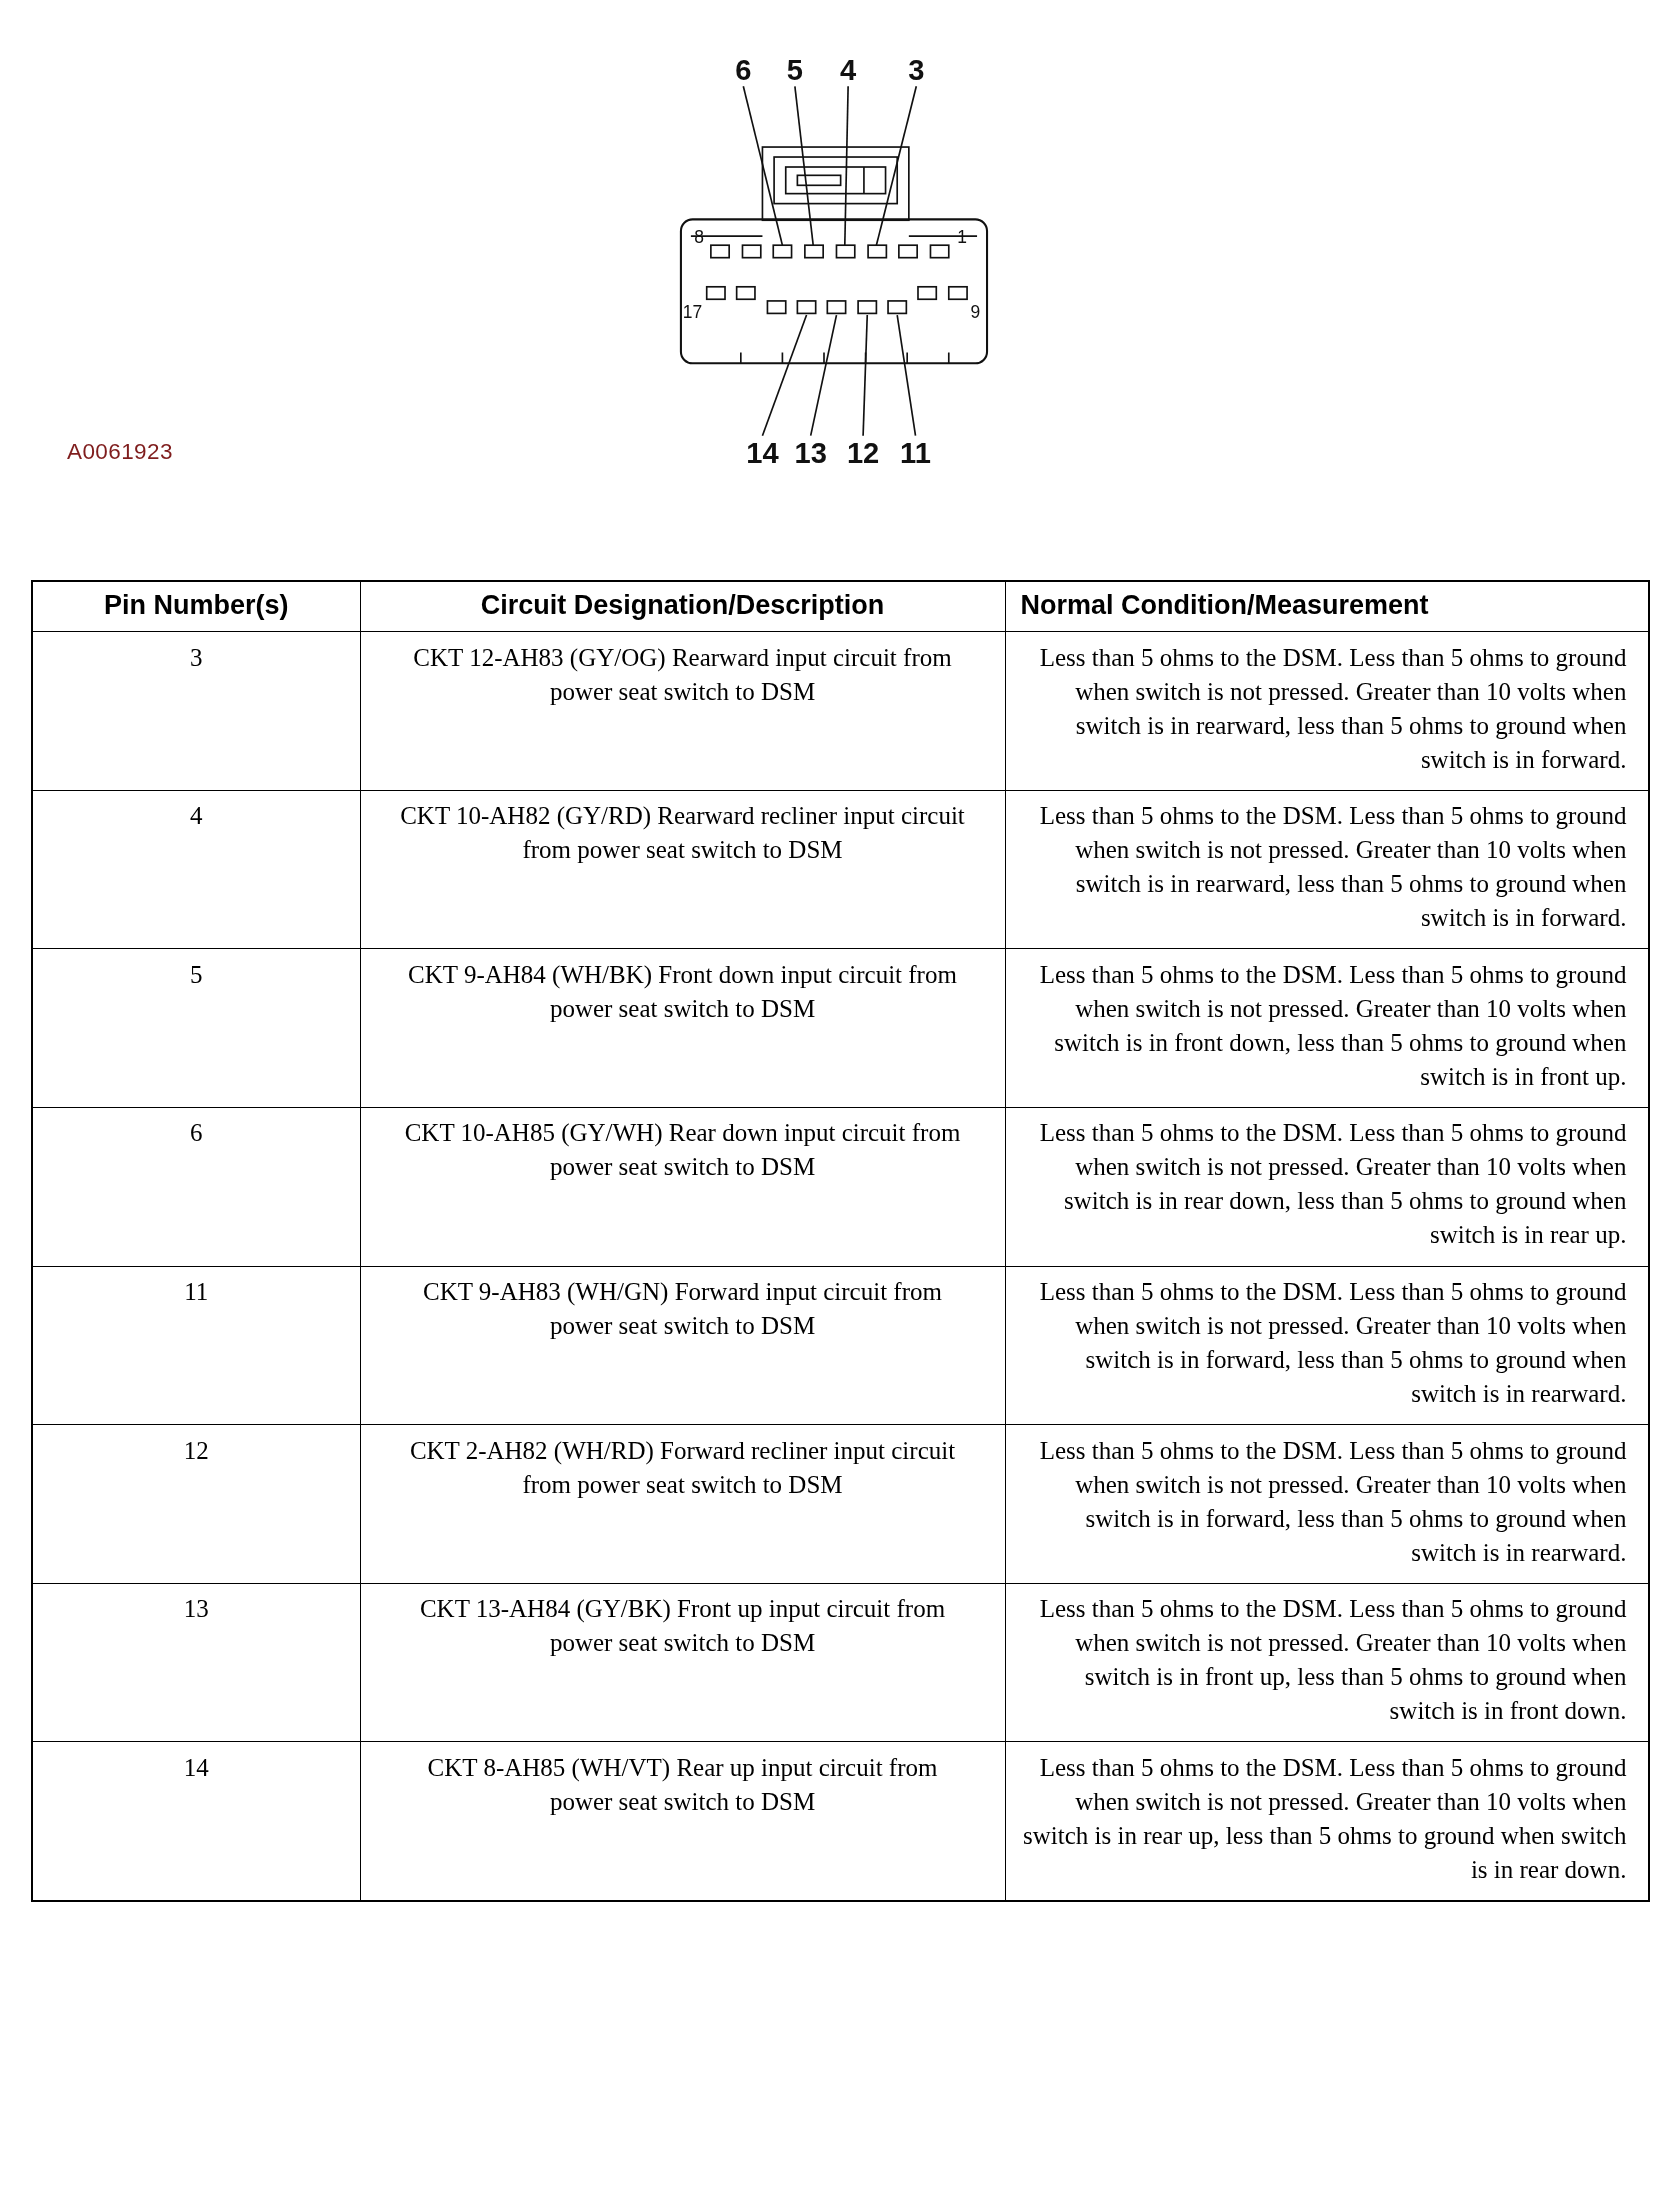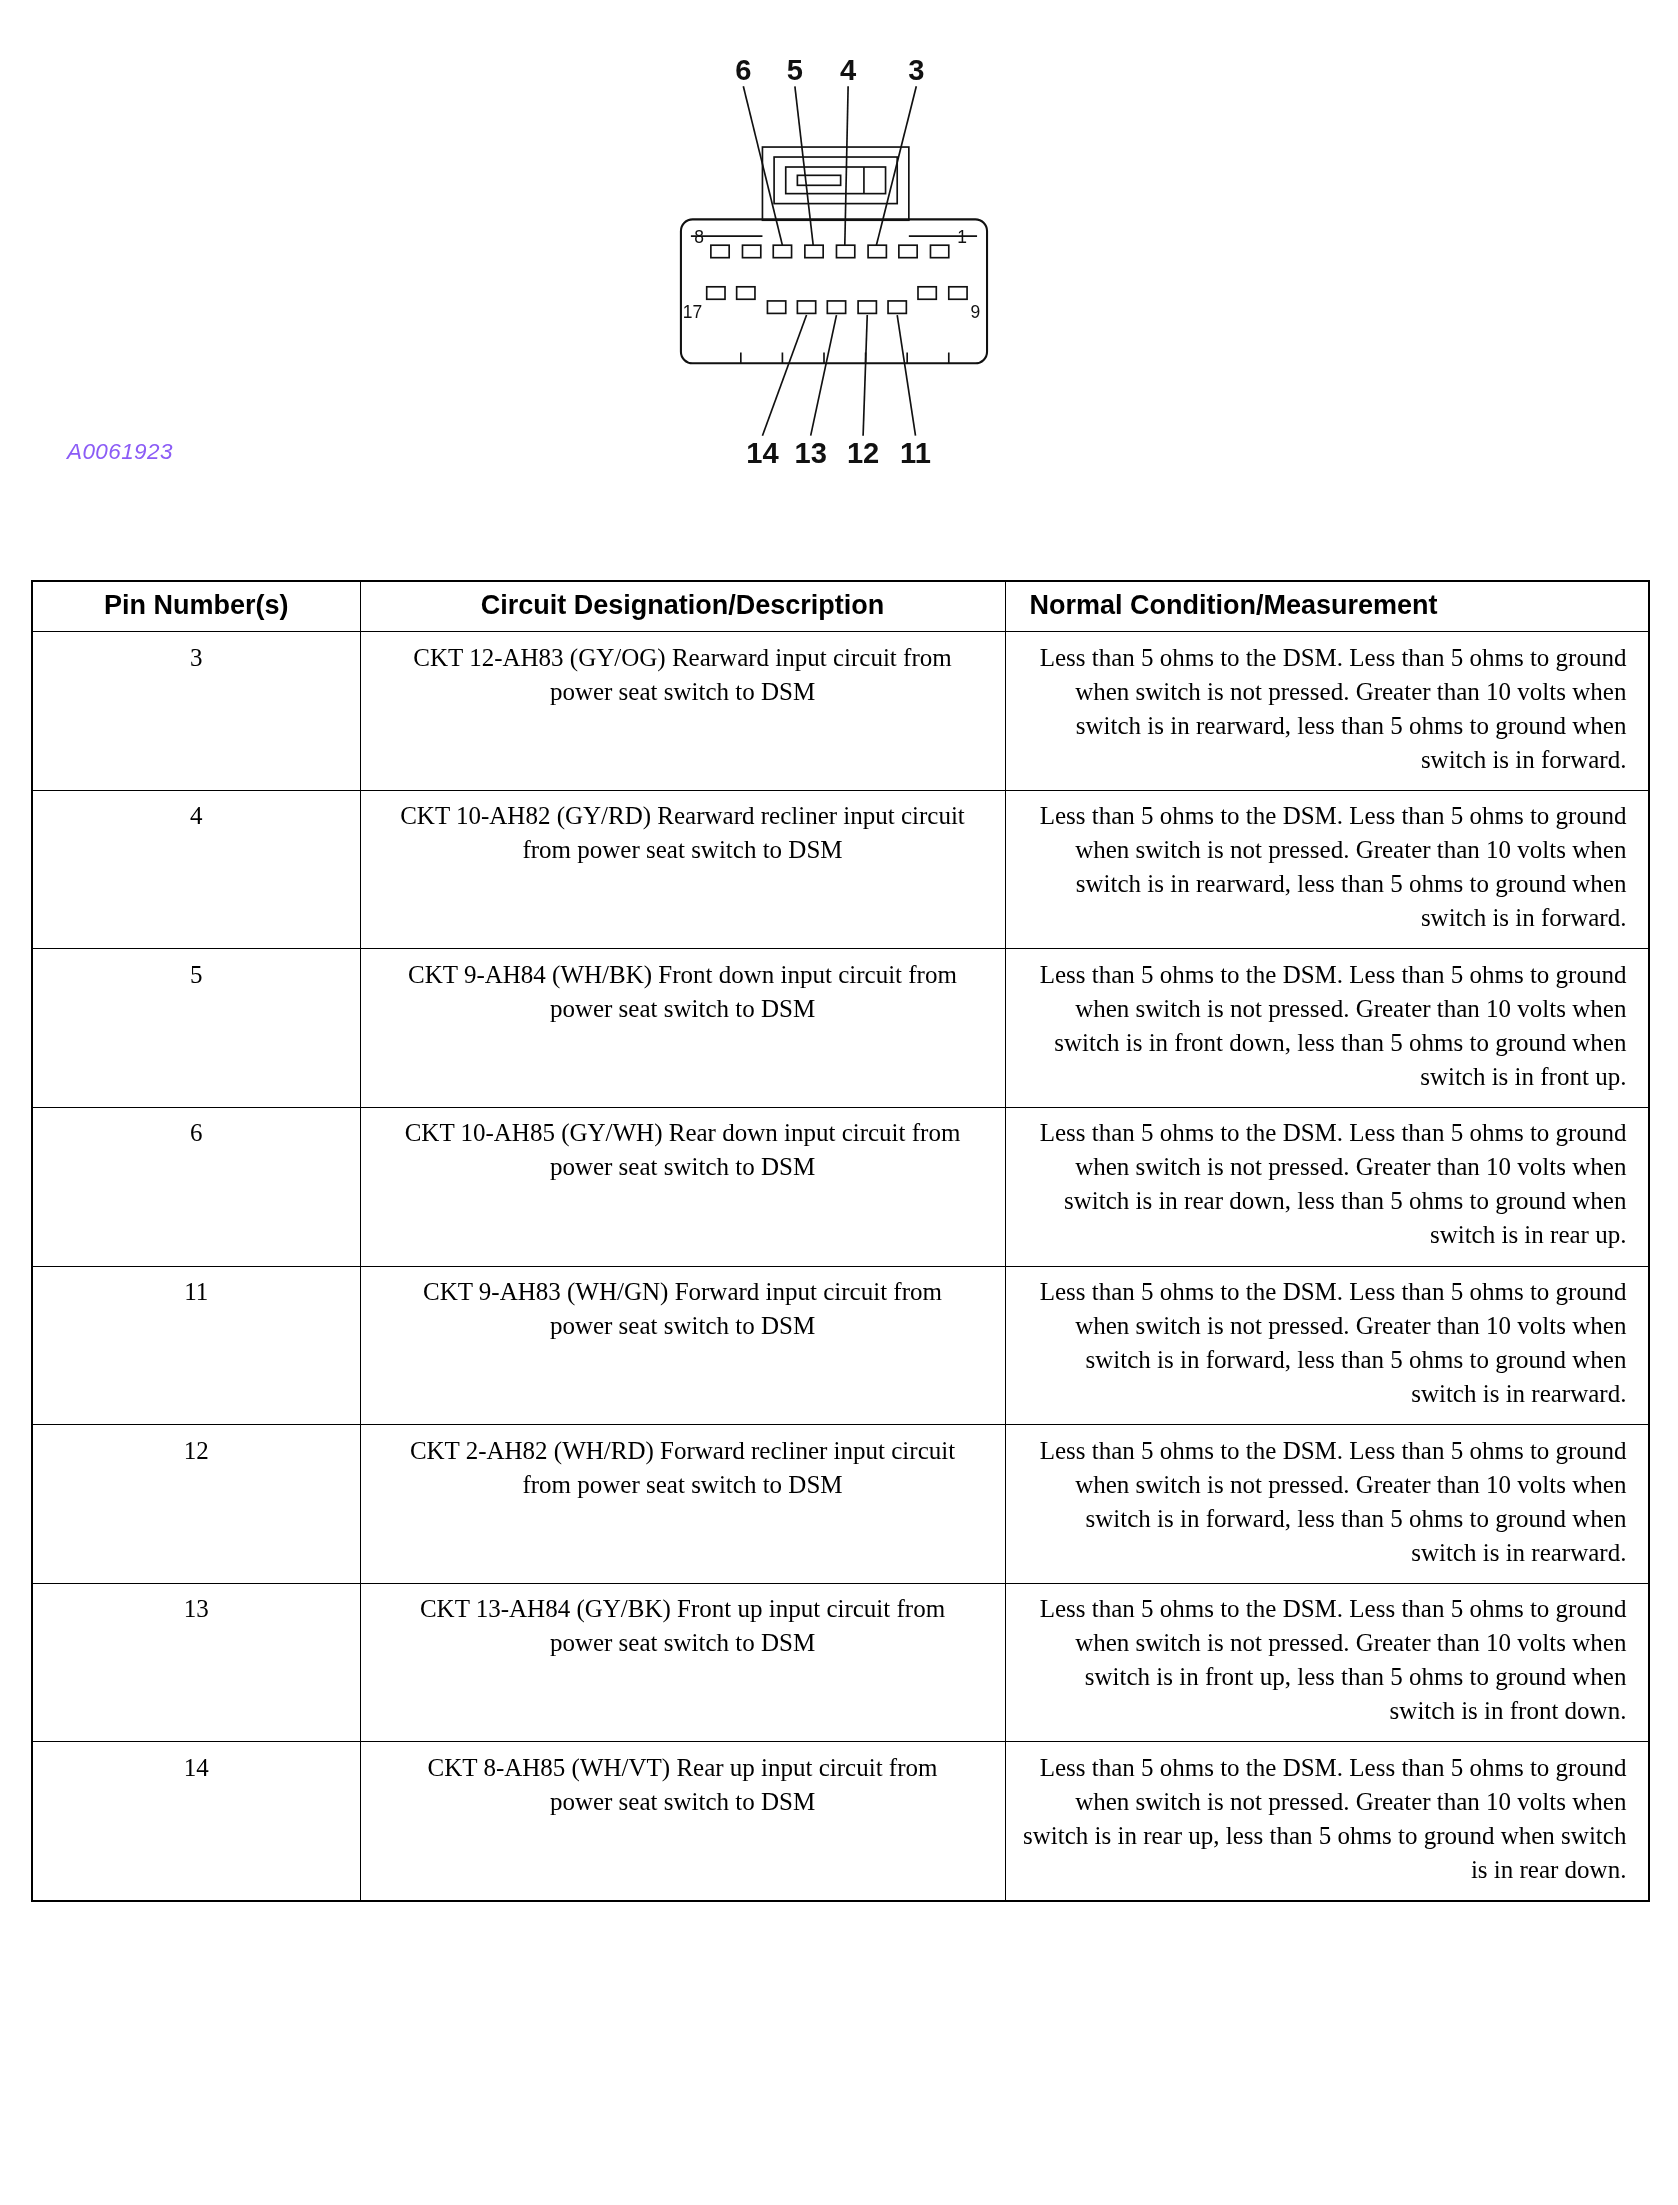--- a/index.html
+++ b/index.html
@@ -14,23 +14,22 @@
     overflow: hidden;
   }
 
   
   .figure-code {
     position: absolute;
     left: 67px;
     top: 439px;
     font-family: "Liberation Sans", sans-serif;
     font-size: 22.5px;
-    color: #8b5cf6;
+    color: #7f1d1d;
     letter-spacing: 0.4px;
-    font-style: italic;
   }
   svg.connector { position: absolute; left: 641px; top: 43px; }
   svg .callout {
     font-family: "Liberation Sans", sans-serif;
     font-size: 35px;
     font-weight: bold;
     fill: #111;
   }
   svg .pinlabel {
     font-family: "Liberation Sans", sans-serif;
@@ -53,21 +52,21 @@
     vertical-align: top;
   }
   .pin-table th {
     font-family: "Liberation Sans", sans-serif;
     font-size: 27px;
     font-weight: bold;
     padding: 8.3px 11.7px 10px 11.7px;
     text-align: center;
     background: #fff;
   }
-  .pin-table th.left { text-align: left; padding-left: 24px; }
+  .pin-table th.left { text-align: left; padding-left: 15px; }
   .pin-table td {
     font-family: "Liberation Serif", serif;
     font-size: 25px;
     line-height: 1.36;
   }
   td.pin { text-align: center; padding: 8.3px 8.3px; }
   td.circuit { text-align: center; padding: 8.3px 33px; }
   td.cond { text-align: right; padding: 8.3px 21.6px 13.3px 13.3px; }
 </style>
 </head>

